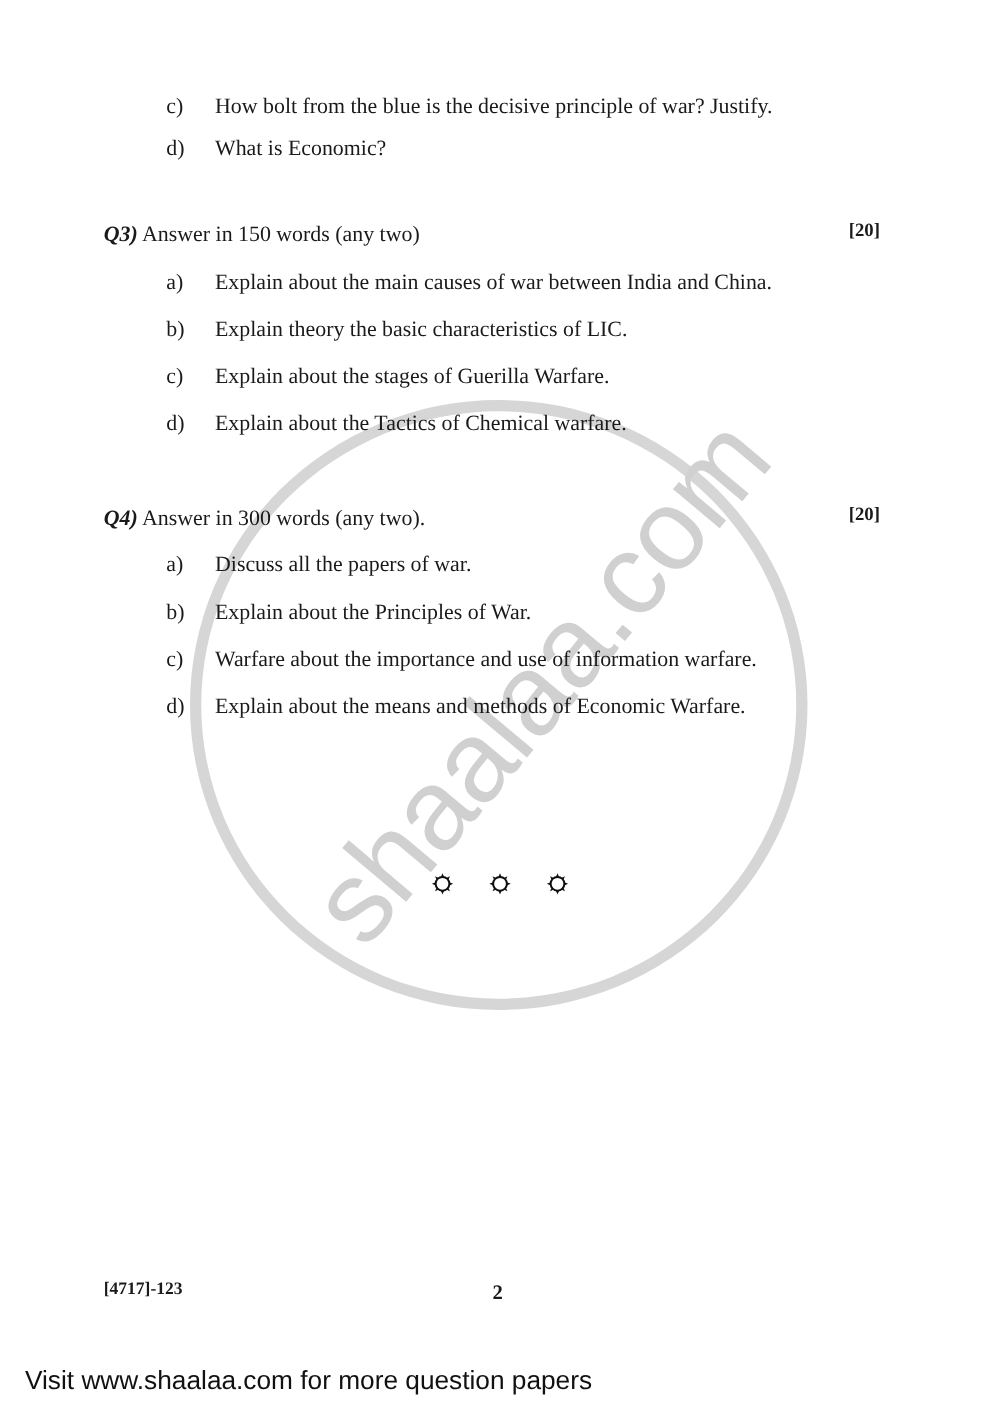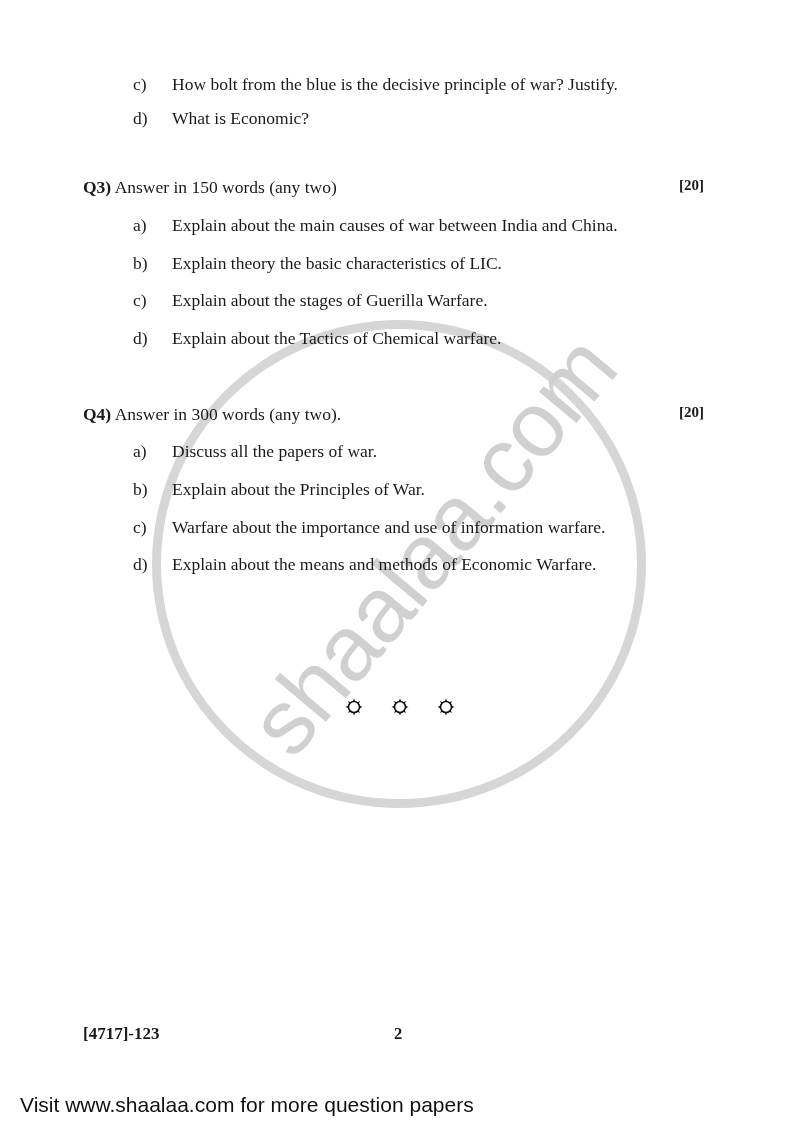--- a/index.html
+++ b/index.html
@@ -8,25 +8,25 @@
     .page { position: absolute; left: 0; top: 0; width: 800px; height: 1131px; }
     .watermark-circle { position: absolute; left: 152px; top: 320px; width: 494px; height: 488px;
            border: 9px solid #d6d6d6; border-radius: 50%; box-sizing: border-box; }
     .watermark-text { position: absolute; left: 190px; top: 520px; width: 440px; text-align: center;
            font-family: "Liberation Sans", sans-serif; font-size: 92px; color: #d0d0d0;
            transform: rotate(-50deg); transform-origin: center; letter-spacing: -1px; white-space: nowrap; }
     .line { position: absolute; font-size: 17.5px; white-space: nowrap; }
     .label { position: absolute; left: 133px; }
     .text { position: absolute; left: 172px; }
     .qhead { position: absolute; left: 83px; font-size: 17.5px; white-space: nowrap; }
-    .qhead .qnum { font-weight: bold; }
+    .qhead .qnum { font-style: italic; font-weight: bold; }
     .marks { position: absolute; right: 96px; font-weight: bold; font-size: 15px; }
     .stars { position: absolute; top: 697px; left: 344px; display: flex; gap: 26px; }
     .star { width: 20px; height: 20px; }
-    .footer-code { position: absolute; left: 83px; top: 1024px; font-weight: bold; font-size: 17px; }
+    .footer-code { position: absolute; left: 83px; top: 1024px; font-weight: bold; font-size: 14px; }
     .footer-page { position: absolute; left: 394px; top: 1024px; font-weight: bold; font-size: 16.5px; }
     .visit { position: absolute; left: 20px; top: 1093px; font-family: "Liberation Sans", sans-serif;
              font-size: 21px; color: #111; }
   </style>
 </head>
 <body>
 
 <div class="page">
 
   <div class="watermark-circle"></div>

